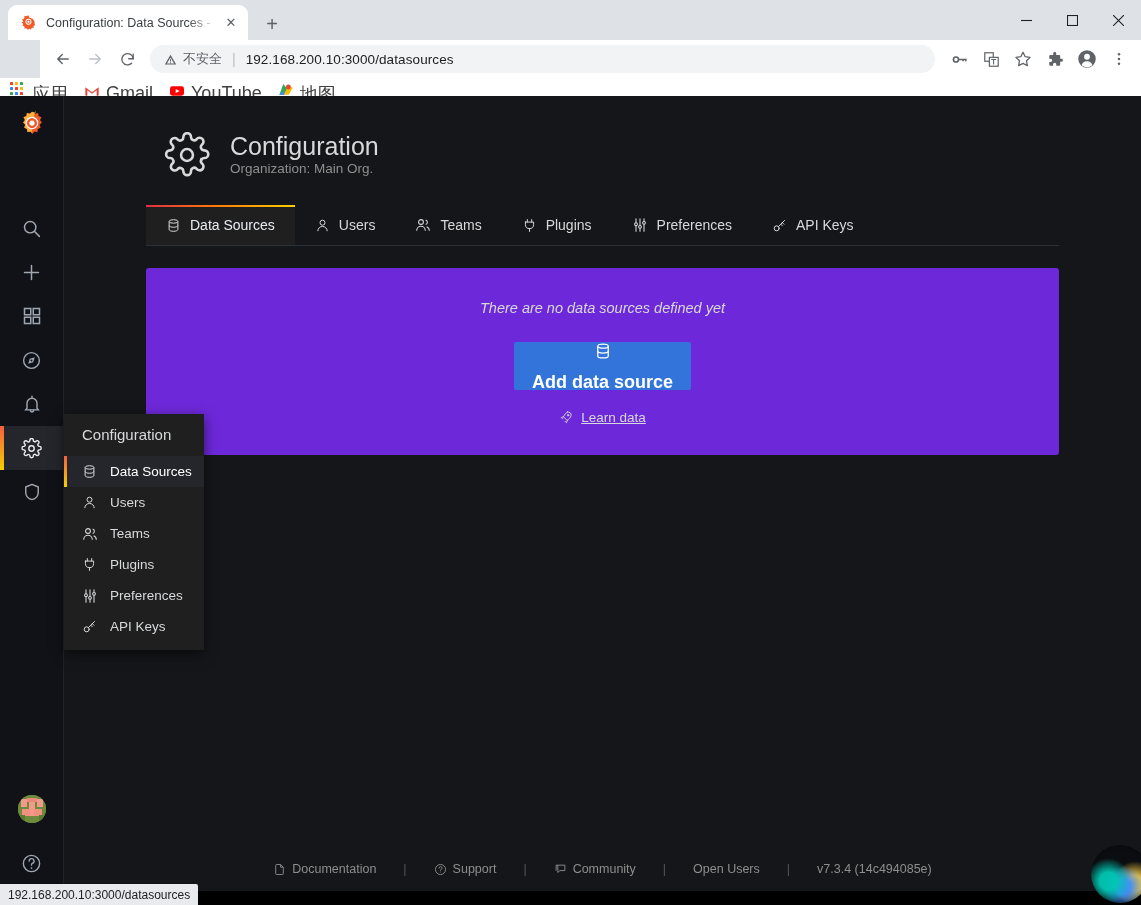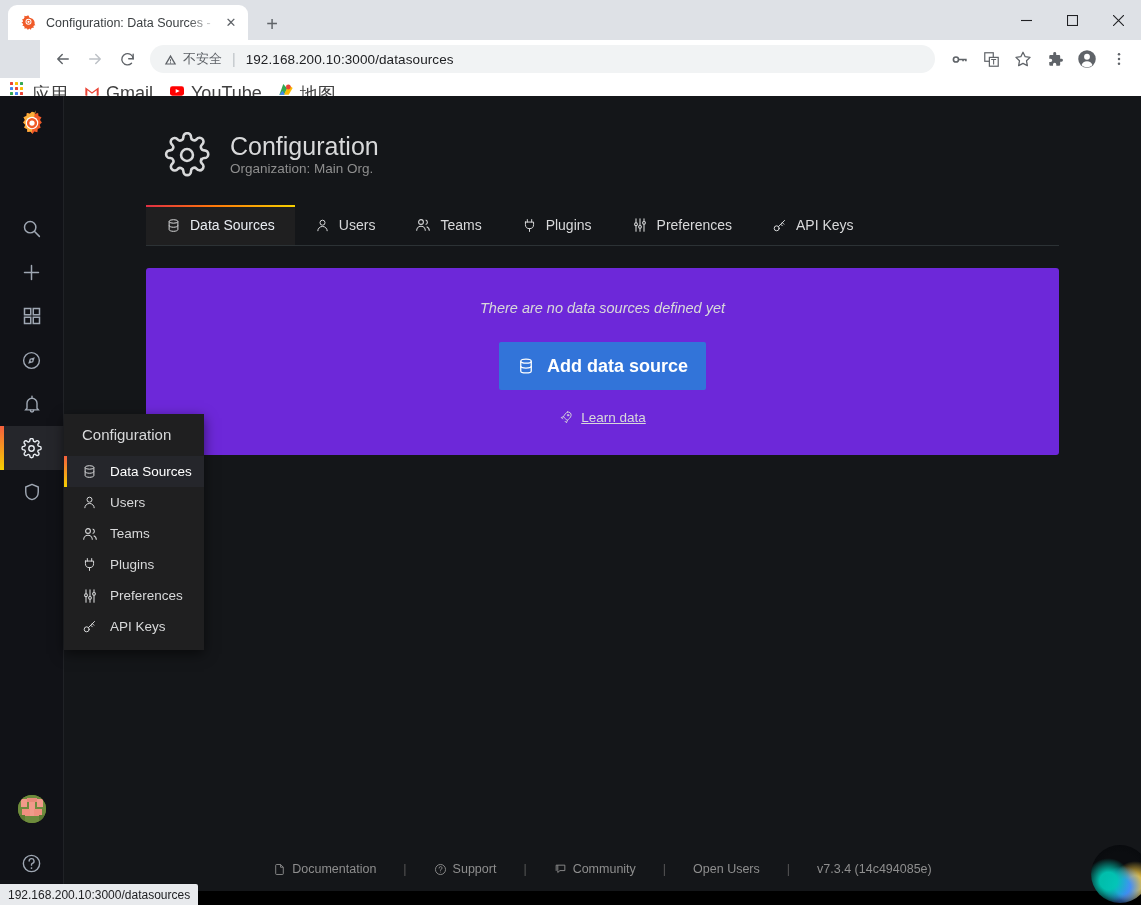--- a/index.html
+++ b/index.html
@@ -141,20 +141,21 @@
     margin-top: 22px; background: #6d28d9; border-radius: 3px;
     padding: 32px 20px 30px; text-align: center;
   }
   .empty-msg { font-style: italic; font-size: 14.5px; color: #d8d9da; }
   .btn-primary {
     display: inline-flex; align-items: center; gap: 12px;
     margin: 26px 0 20px; padding: 0 18px; height: 48px;
     background: #3274d9; color: #fff; border: none; border-radius: 2px;
     font-size: 18px; font-weight: 700; font-family: "Liberation Sans", sans-serif;
     cursor: pointer;
+    flex-direction: column;
   }
   .protip { font-size: 13.5px; color: #d8d9da; display: flex; align-items: center; justify-content: center; gap: 7px; }
   .protip a { color: #d8d9da; text-decoration: underline; }
 
   .gf-footer {
     height: 44px; display: flex; align-items: center; justify-content: center;
     gap: 27px; font-size: 12.5px; color: #8e8e8e;
   }
   .gf-footer .fi { display: flex; align-items: center; gap: 6px; }
   .gf-footer .sep { color: #555; }

